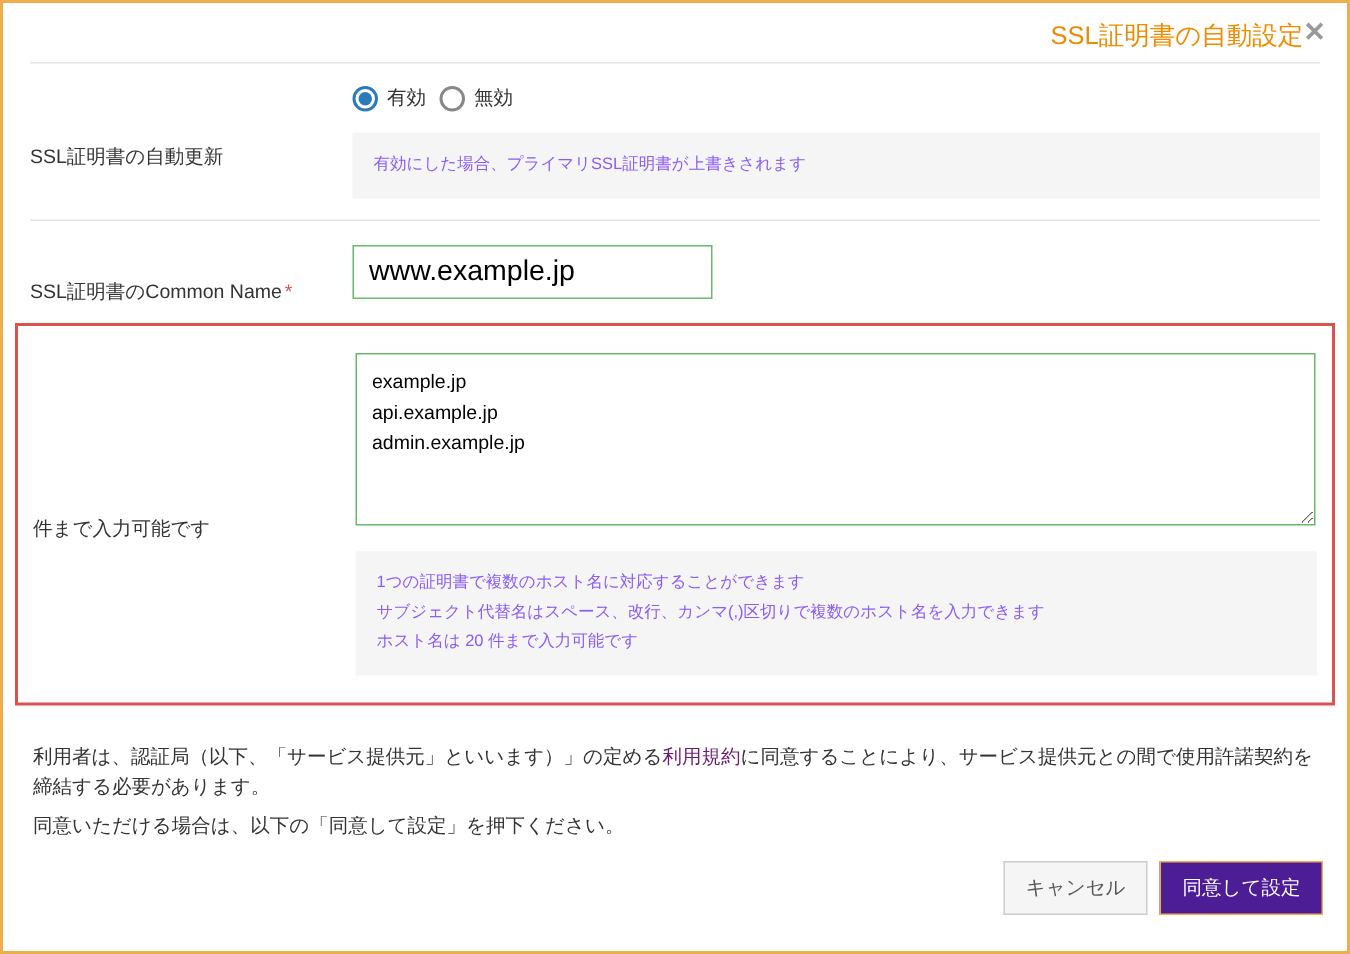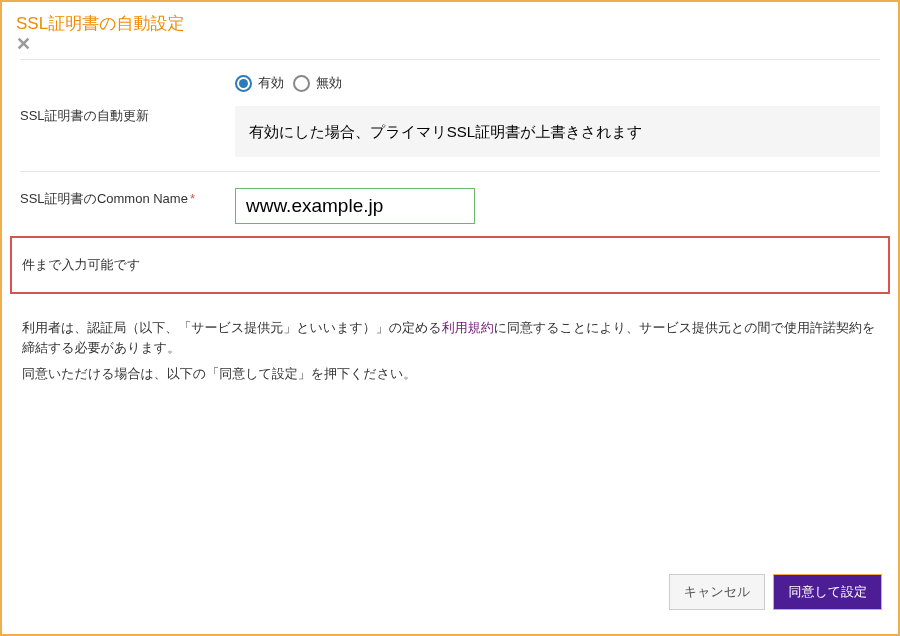--- a/index.html
+++ b/index.html
@@ -1,37 +1,37 @@
 <!DOCTYPE html>
 <html><head>
   <meta charset="utf-8">
   <style>
     * { box-sizing: border-box; margin: 0; padding: 0; }
     body { font-family: "Hiragino Kaku Gothic ProN", "メイリオ", Meiryo, sans-serif; background: #fff; font-size: 13px; color: #333; }
     .dialog { width: 900px; height: 636px; border: 2px solid #f0ad4e; position: relative; display: flex; flex-direction: column; }
-    .dialog-header { padding: 10px 14px 6px; display: flex; justify-content: space-between; align-items: flex-start; flex-direction: column; }
+    .dialog-header { padding: 10px 14px 6px; display: flex; justify-content: flex-end; align-items: flex-start; }
     .dialog-title { color: #ef8b00; font-size: 17px; font-weight: normal; }
     .close-icon { color: #999; font-size: 18px; cursor: pointer; line-height: 1; font-weight: bold; }
     .dialog-body { padding: 0 18px; flex: 1; overflow: auto; }
 
     .row-sep { border-top: 1px solid #e5e5e5; }
     .form-row { display: flex; padding: 14px 0; gap: 20px; align-items: flex-start; }
     .form-row.compact { padding: 16px 0 12px; align-items: flex-start; }
-    .label-col { width: 195px; flex-shrink: 0; font-size: 13px; color: #333; padding-top: 2px; }
+    .label-col { width: 195px; flex-shrink: 0; font-size: 13px; color: #333; padding-top: 2px; margin-top: 20px; }
     .label-col.vcenter { align-self: center; padding-top: 0; }
     .control-col { flex: 1; }
 
     .radio-row { display: flex; gap: 9px; align-items: flex-start; margin-bottom: 14px; }
     .radio-item { display: flex; gap: 6px; align-items: center; cursor: pointer; }
     .radio-outer { width: 17px; height: 17px; border: 2px solid #888; border-radius: 50%; display: flex; align-items: center; justify-content: center; }
     .radio-outer.checked { border-color: #2b7bb9; }
     .radio-inner { width: 9px; height: 9px; background: #2b7bb9; border-radius: 50%; }
     .radio-label { font-size: 13px; }
 
-    .hint-box { background: #f5f5f5; padding: 12px 14px; font-size: 15px; color: #000000; line-height: 1.8; }
+    .hint-box { background: #f5f5f5; padding: 12px 14px; font-size: 11px; color: #8b5cf6; line-height: 1.8; }
 
     .text-input { border: 1px solid #6ab96a; padding: 6px 10px; font-size: 19px; width: 240px; font-family: inherit; }
     .textarea-input { border: 1px solid #6ab96a; padding: 8px 10px; font-size: 13px; width: 640px; height: 115px; resize: both; font-family: inherit; line-height: 1.6; }
 
     .required { color: #d9534f; margin-left: 2px; }
 
     .highlight-frame { border: 2px solid #d9534f; padding: 4px 10px; margin: 0 -10px 14px; }
     .highlight-frame .form-row { border: none; }
 
     .notice-section { padding: 10px 2px 6px; font-size: 13px; line-height: 1.55; }
@@ -80,20 +80,31 @@
         <span>SSL証明書のCommon Name</span><span class="required">*</span>
       </div>
       <div class="control-col">
         <input class="text-input" value="www.example.jp" style="">
       </div>
     </div>
 
     <div class="highlight-frame">
       <div class="form-row">
         <div class="label-col vcenter">件まで入力可能です</div>
+        <div class="control-col">
+          <textarea class="textarea-input" id="san-ta" style="">example.jp
+api.example.jp
+admin.example.jp</textarea>
+          <div style="height:14px"></div>
+          <div class="hint-box">
+            <div>1つの証明書で複数のホスト名に対応することができます</div>
+            <div>サブジェクト代替名はスペース、改行、カンマ(,)区切りで複数のホスト名を入力できます</div>
+            <div>ホスト名は 20 件まで入力可能です</div>
+          </div>
+        </div>
       </div>
     </div>
 
     <div class="notice-section">
       <p>
         <span>利用者は、認証局（以下、「サービス提供元」といいます）」の定める</span><a class="link">利用規約</a><span>に同意することにより、サービス提供元との間で使用許諾契約を締結する必要があります。</span>
       </p>
       <p>同意いただける場合は、以下の「同意して設定」を押下ください。</p>
 
     </div>

